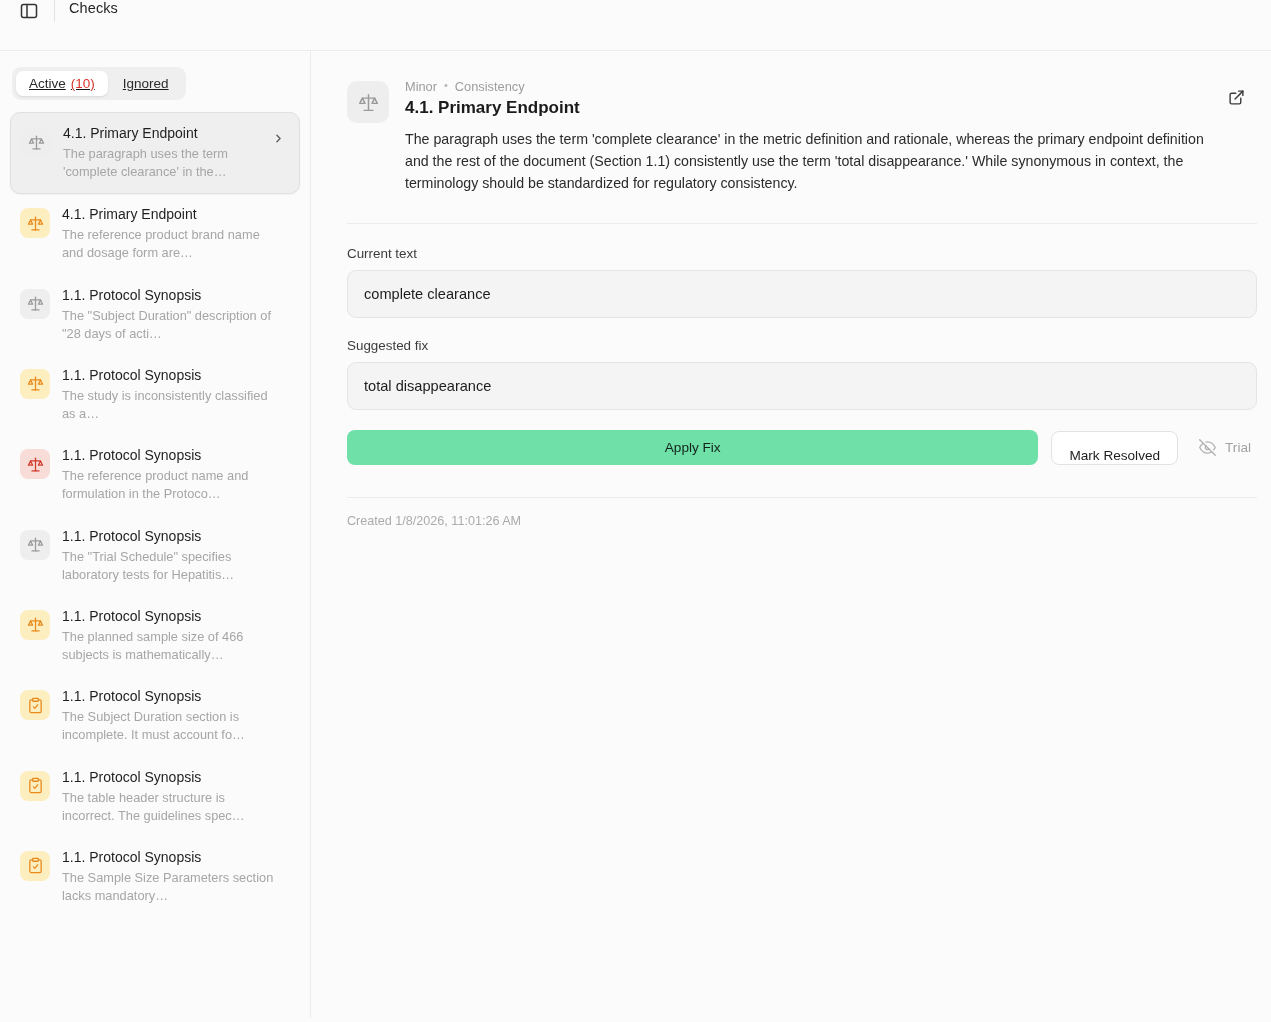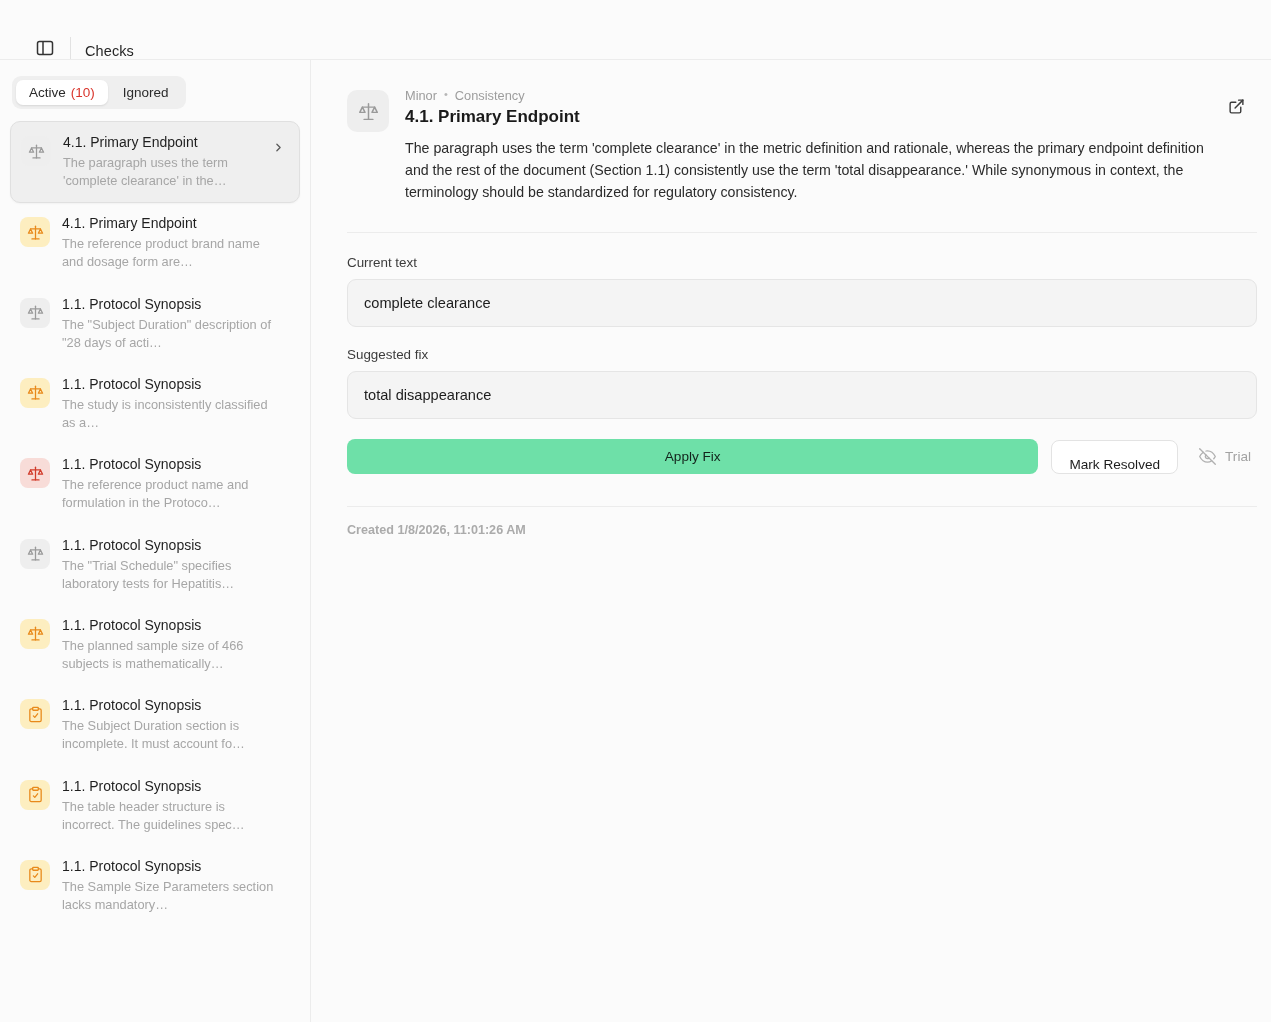--- a/index.html
+++ b/index.html
@@ -8,26 +8,26 @@
     width: 1271px;
     height: 1022px;
     background: #fbfbfb;
     font-family: "Liberation Sans", sans-serif;
     color: #1a1a1a;
     overflow: hidden;
   }
 
   
   .topbar {
-    height: 60px;
+    height: 51px;
     background: #fbfbfb;
     border-bottom: 1px solid #ececec;
     display: flex;
-    align-items: flex-end;
-    padding: 0 34px;
+    align-items: flex-start;
+    padding: 0 18px;
     gap: 14px;
   }
   .panel-toggle {
     width: 22px; height: 22px;
     display: flex; align-items: center; justify-content: center;
     cursor: pointer;
   }
   .topbar-divider {
     width: 1px; height: 22px; background: #e2e2e2;
   }
@@ -49,20 +49,21 @@
     overflow: hidden;
   }
 
   .tabs-wrap { padding: 16px 12px 8px 12px; }
   .segmented {
     display: inline-flex;
     background: #efefef;
     border-radius: 9px;
     padding: 4px;
     gap: 2px;
+    text-decoration: underline;
   }
   .seg-btn {
     font-size: 13.5px;
     padding: 5px 13px;
     border-radius: 7px;
     background: transparent;
     border: none;
     font-family: inherit;
     color: #2b2b2b;
     cursor: pointer;
@@ -247,21 +248,20 @@
 
   .footer-rule {
     height: 1px;
     background: #ececec;
     margin: 32px 0 16px 0;
     max-width: 922px;
   }
   .created {
     font-size: 12.6px;
     color: #ababab;
-    font-weight: bold;
   }
 </style>
 </head>
 <body>
 
 <div class="topbar">
   <div class="panel-toggle">
     <svg width="18" height="18" viewBox="0 0 18 18" fill="none" stroke="#333" stroke-width="1.5">
       <rect x="1.5" y="2.5" width="15" height="13" rx="2"></rect>
       <line x1="7" y1="2.5" x2="7" y2="15.5"></line>

